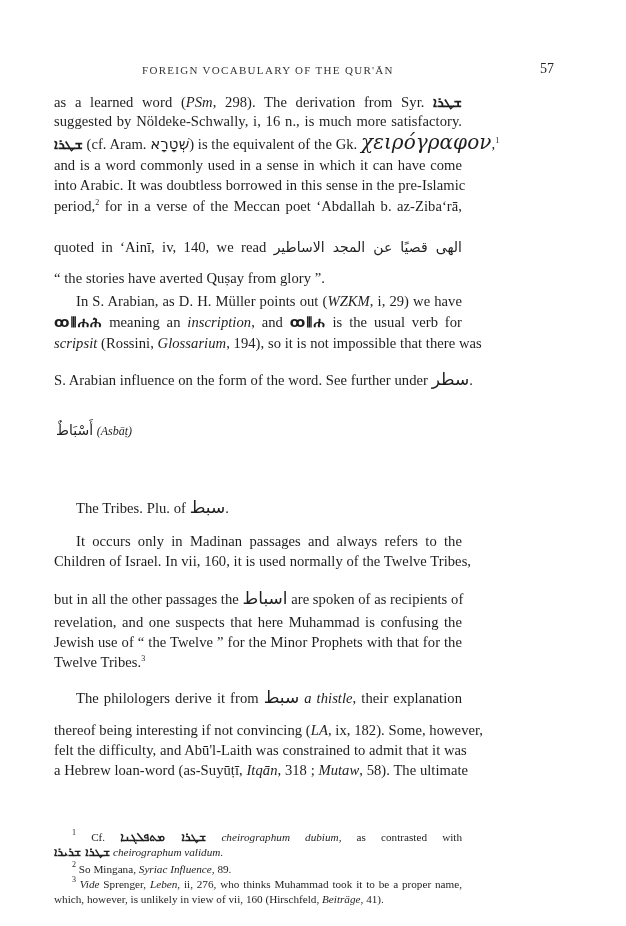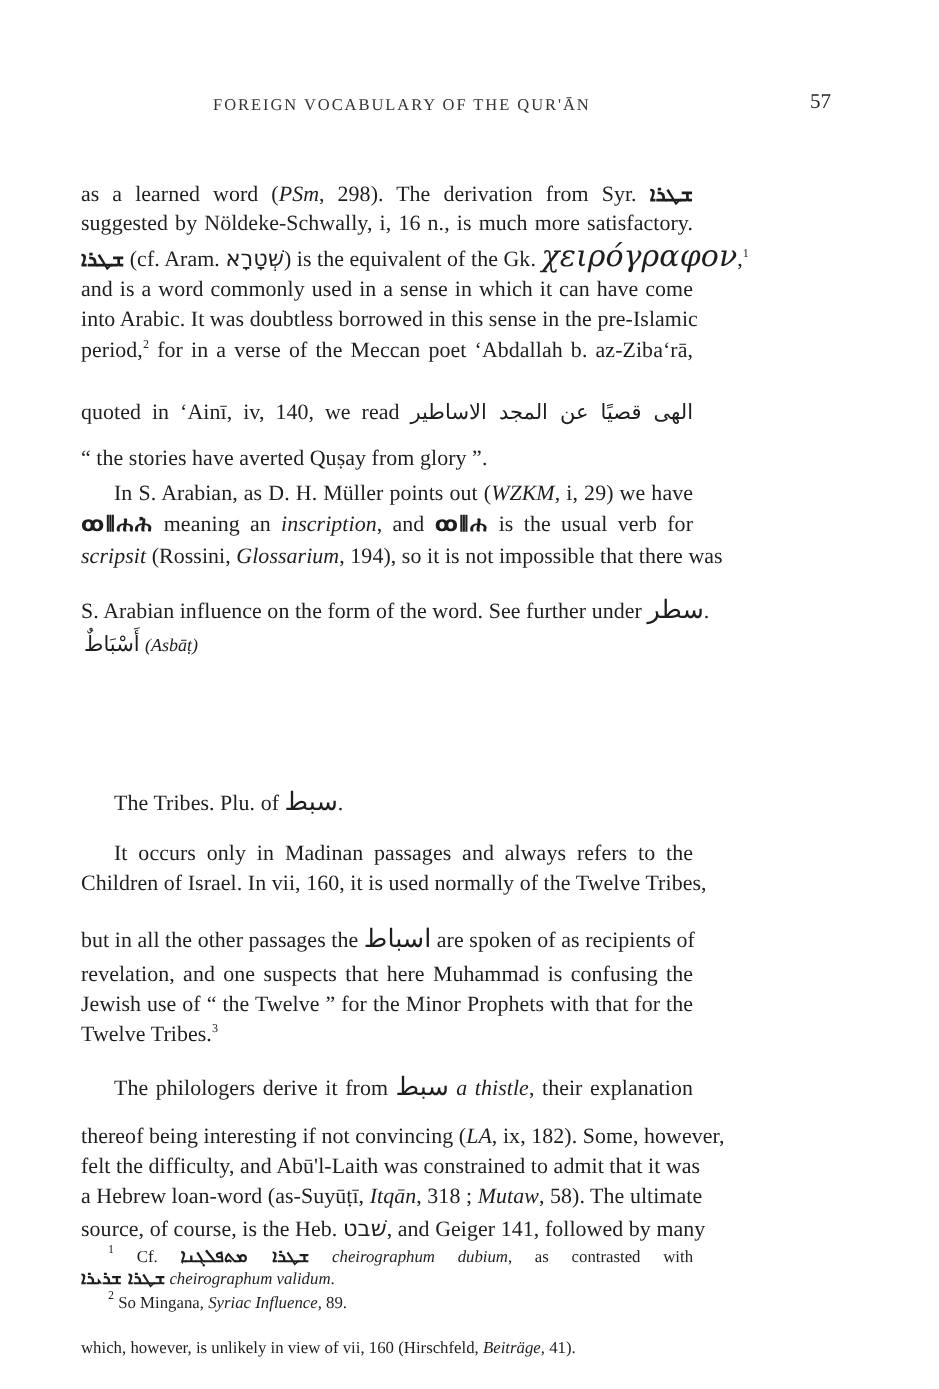--- a/index.html
+++ b/index.html
@@ -15,21 +15,20 @@
     .line {
       position: absolute;
       left: 54px; width: 408px;
       font-size: 14.6px;
       line-height: 18px;
       white-space: nowrap;
       text-align: justify;
       text-align-last: justify;
       font-family: "Liberation Serif", serif;
       letter-spacing: 0.05px;
-      margin-top: 28px;
     }
     .line.last { text-align-last: left; }
     .line.indent { left: 76px; width: 386px; }
     .runhead {
       position: absolute; top: 64px; left: 142px; width: 320px;
       font-size: 11px; letter-spacing: 1.3px;
       font-family: "Liberation Serif", serif;
       color: #333;
       white-space: nowrap;
     }
@@ -120,30 +119,30 @@
   <div class="line indent" style="top:688px">
     <span>The philologers derive it from </span><span class="ar">سبط</span><i> a thistle</i><span>, their explanation</span>
   </div>
   <div class="line" style="top:721px">
     <span>thereof being interesting if not convincing (</span><i>LA</i><span>, ix, 182).  Some, however,</span>
   </div>
   <div class="line" style="top:741px">felt the difficulty, and Abū'l-Laith was constrained to admit that it was</div>
   <div class="line" style="top:761px">
     <span>a Hebrew loan-word (as-Suyūṭī, </span><i>Itqān</i><span>, 318 ; </span><i>Mutaw</i><span>, 58).  The ultimate</span>
   </div>
-  <div class="line" style="top:782px">
-    <span>source, of course, is the Heb. </span><span class="he">שׁבט</span><span>, and Geiger 141, followed by many</span>
-  </div>
 
   <div class="fn indent" style="top:830px">
     <sup>1</sup><span> Cf. </span><span class="syr">ܫܛܪܐ ܡܬܦܠܓܢܐ</span><span> </span><i>cheirographum dubium</i><span>, as contrasted with</span>
   </div>
   <div class="fn last" style="top:845px">
     <span class="syr">ܫܛܪܐ ܫܪܝܪܐ</span><i> cheirographum validum</i><span>.</span>
   </div>
   <div class="fn last indent" style="top:862px">
     <sup>2</sup><span> So Mingana, </span><i>Syriac Influence</i><span>, 89.</span>
   </div>
+  <div class="fn indent" style="top:877px">
+    <sup>3</sup><i> Vide</i><span> Sprenger, </span><i>Leben</i><span>, ii, 276, who thinks Muhammad took it to be a proper name,</span>
+  </div>
   <div class="fn last" style="top:892px">
     <span>which, however, is unlikely in view of vii, 160 (Hirschfeld, </span><i>Beiträge</i><span>, 41).</span>
   </div>
 
 </div>
 
 </body></html>

